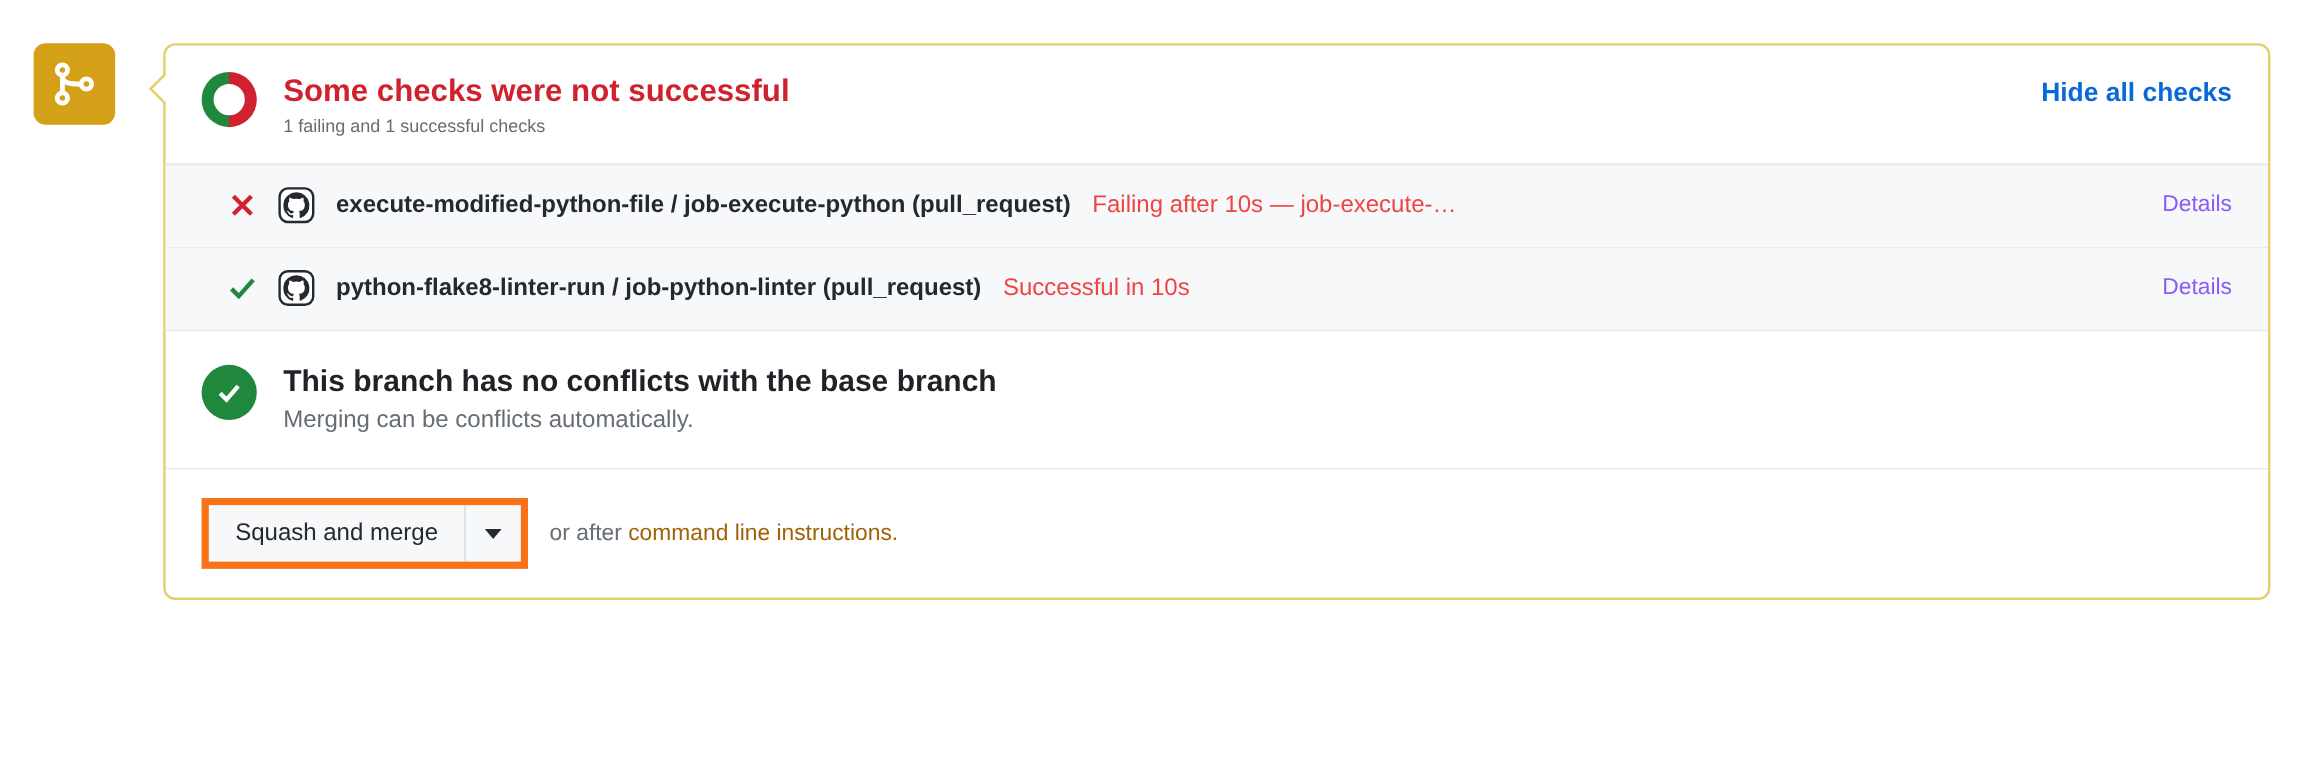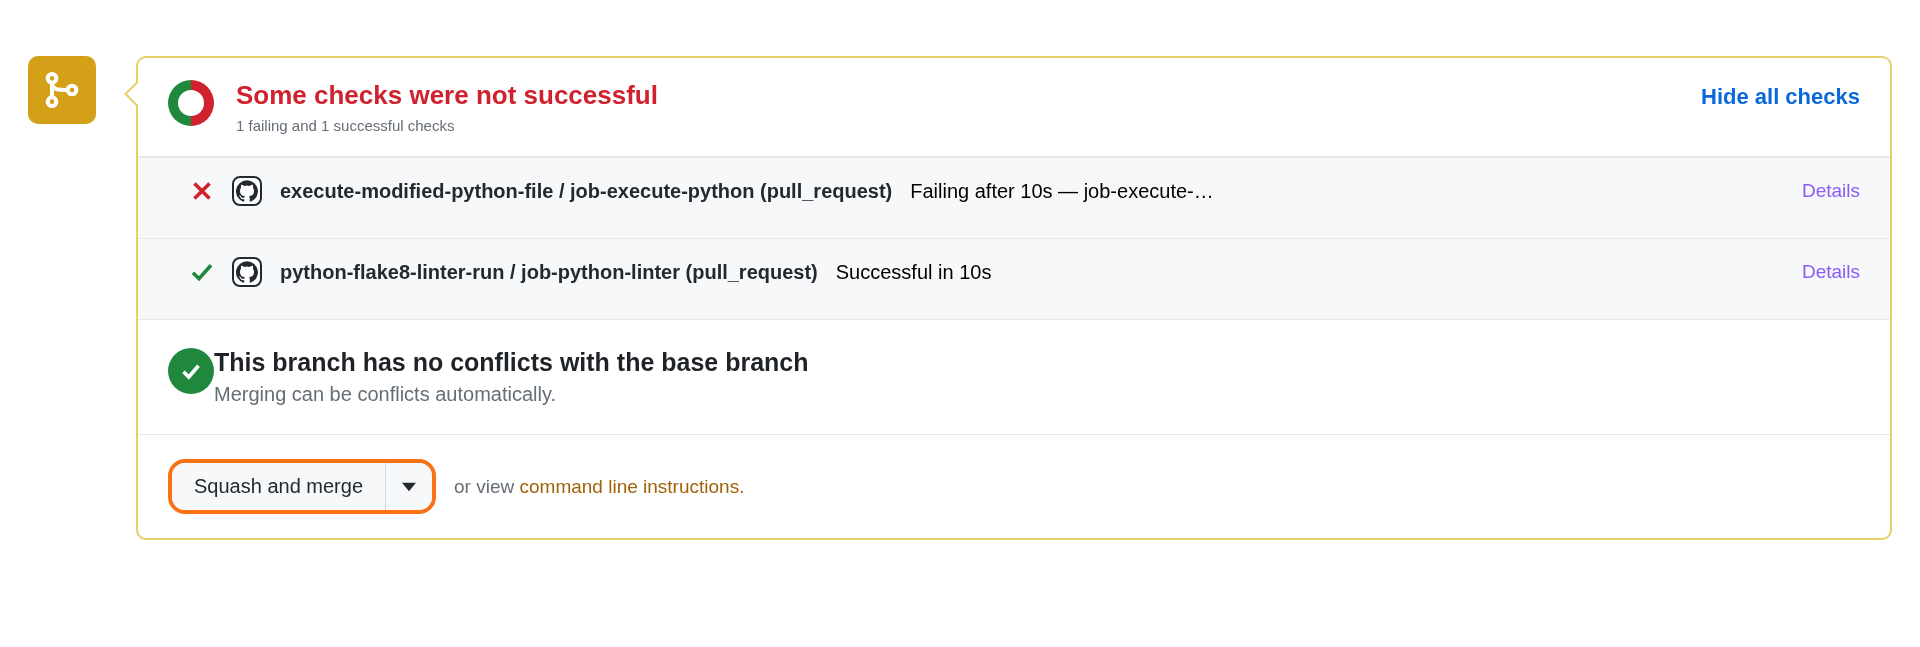--- a/index.html
+++ b/index.html
@@ -6,21 +6,20 @@
     html, body {
       font-family: -apple-system, BlinkMacSystemFont, "Segoe UI", Helvetica, Arial, sans-serif;
       background: #ffffff;
       color: #24292f;
       width: 1920px;
       height: 647px;
     }
     .wrap {
       position: relative;
       padding: 36px 28px 36px 28px;
-      margin-top: 20px;
     }
     .merge-badge {
       position: absolute;
       left: 28px;
       top: 36px;
       width: 68px;
       height: 68px;
       background: #d4a017;
       border-radius: 10px;
       display: flex;
@@ -98,21 +97,21 @@
       cursor: pointer;
       white-space: nowrap;
       padding-top: 4px;
       font-weight: bold;
     }
 
     .check-row {
       display: flex;
       align-items: center;
       gap: 18px;
-      padding: 18px 30px 32px 52px;
+      padding: 18px 30px 20px 52px;
       background: #f6f8fa;
       border-top: 1px solid #e5e7ea;
       border-bottom: 1px solid #e5e7ea;
       font-size: 20px;
     }
     .check-row + .check-row { border-top: none; align-items: center; }
     .status-icon {
       width: 24px; height: 24px; flex: 0 0 24px;
       display: flex; align-items: center; justify-content: center;
     }
@@ -125,37 +124,38 @@
       border: 2px solid #24292f;
       display: flex; align-items: center; justify-content: center;
     }
     .gh-avatar svg { width: 22px; height: 22px; }
     .check-label {
       font-weight: 600;
       color: #24292f;
       white-space: nowrap;
     }
     .check-meta {
-      color: #000000;
+      color: #ef4444;
       white-space: nowrap;
       overflow: hidden;
       text-overflow: ellipsis;
       min-width: 0;
       flex: 1 1 auto;
     }
     .details-link {
       color: #8b5cf6;
       font-size: 19px;
       cursor: pointer;
       white-space: nowrap;
     }
 
     .conflict-row {
       display: flex;
       align-items: flex-start;
+      gap: 22px;
       padding: 28px 30px;
       border-bottom: 1px solid #e5e7ea;
     }
     .ok-circle {
       width: 46px; height: 46px; flex: 0 0 46px;
       background: #1f883d;
       border-radius: 50%;
       display: flex; align-items: center; justify-content: center;
     }
     .conflict-text h3 {
@@ -170,22 +170,22 @@
     }
 
     .merge-actions {
       display: flex;
       align-items: center;
       gap: 18px;
       padding: 24px 30px;
     }
     .btn-group {
       display: inline-flex;
-      border: 4px solid #f97316;
-      border-radius: 17px;
+      border: 6px solid #f97316;
+      border-radius: 0;
       overflow: hidden;
       background: #e5e5e5;
     }
     .btn {
       font-size: 20px;
       color: #24292f;
       padding: 12px 22px;
       background: #f6f8fa;
       border: none;
       cursor: pointer;
@@ -277,18 +277,18 @@
     <div class="merge-actions">
       <div class="btn-group">
         <button class="btn">Squash and merge</button>
         <button class="btn dropdown">
           <svg viewBox="0 0 10 6" fill="#24292f">
               <path d="M0 0 L10 0 L5 6 Z"></path>
             </svg>
         </button>
       </div>
       <span class="orview">
-        <span>or view </span><a class="cli-link">command line instructions.</a>
+        <span>or after </span><a class="cli-link">command line instructions.</a>
       </span>
     </div>
 
   </div>
 </div>
 
 </body></html>

